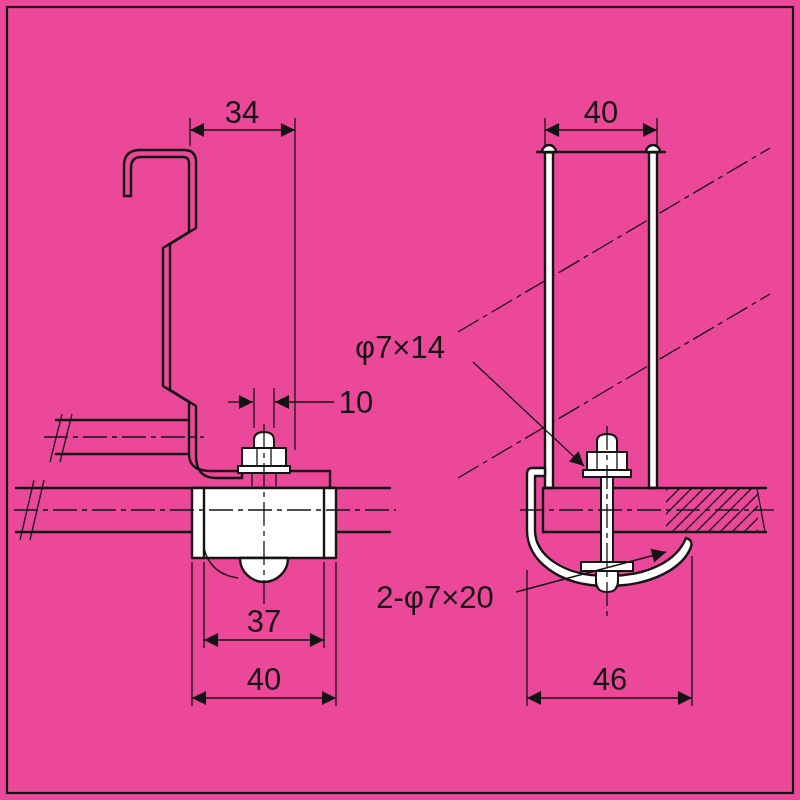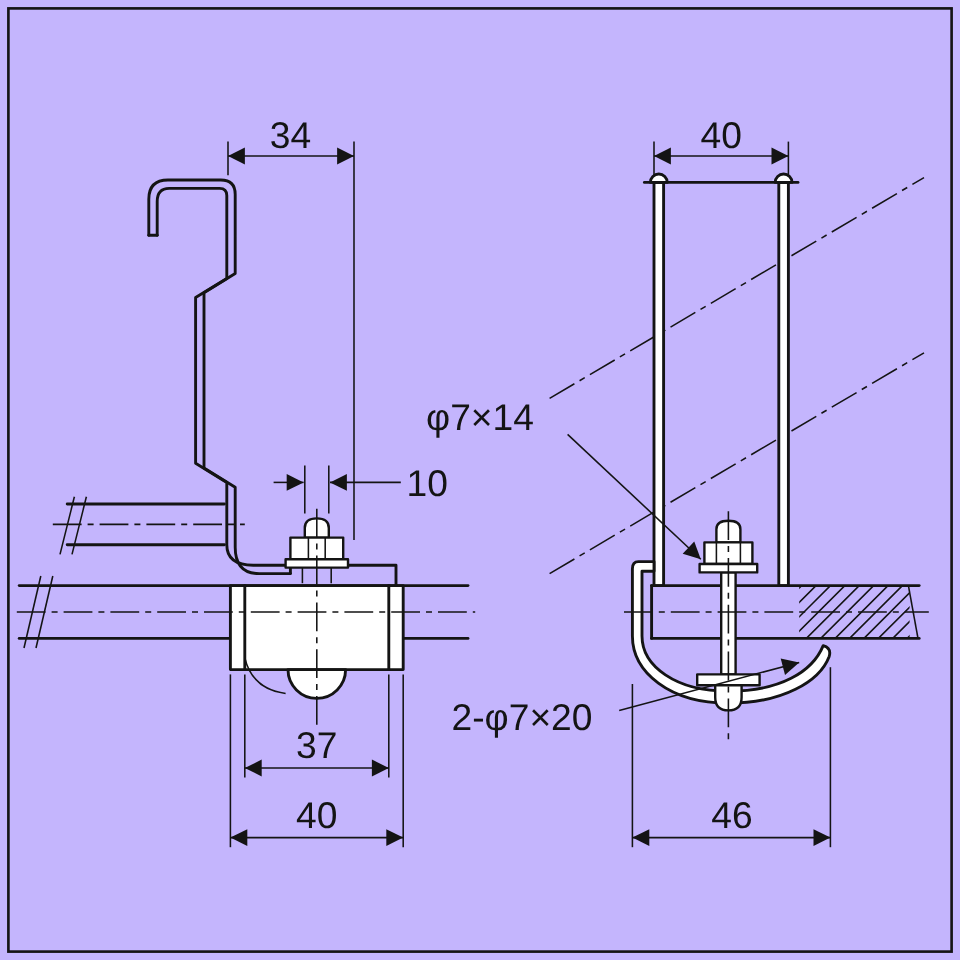--- a/index.html
+++ b/index.html
@@ -1,16 +1,16 @@
 <!DOCTYPE html>
 <html><head>
 <meta charset="utf-8">
 <style>
   html,body{margin:0;padding:0;background:#ffffff;}
-  .canvas{position:relative;width:800px;height:800px;background:#c4b5fd;overflow:hidden;
+  .canvas{position:relative;width:800px;height:800px;background:#ec4899;overflow:hidden;
           font-family:"Liberation Sans", sans-serif;}
   svg{position:absolute;left:0;top:0;}
   .thick{stroke:#141414;stroke-width:2.4;fill:none;stroke-linejoin:round;stroke-linecap:round;}
   .thin{stroke:#141414;stroke-width:1.3;fill:none;}
   .cl{stroke:#141414;stroke-width:1.3;fill:none;stroke-dasharray:24 5 5 5;}
   .wfill{fill:#ffffff;stroke:#141414;stroke-width:2.4;stroke-linejoin:round;}
   .wfill2{fill:#ffffff;stroke:#141414;stroke-width:2;stroke-linejoin:round;}
   text{font-family:"Liberation Sans", sans-serif;font-size:31px;fill:#141414;}
 </style>
 </head>

